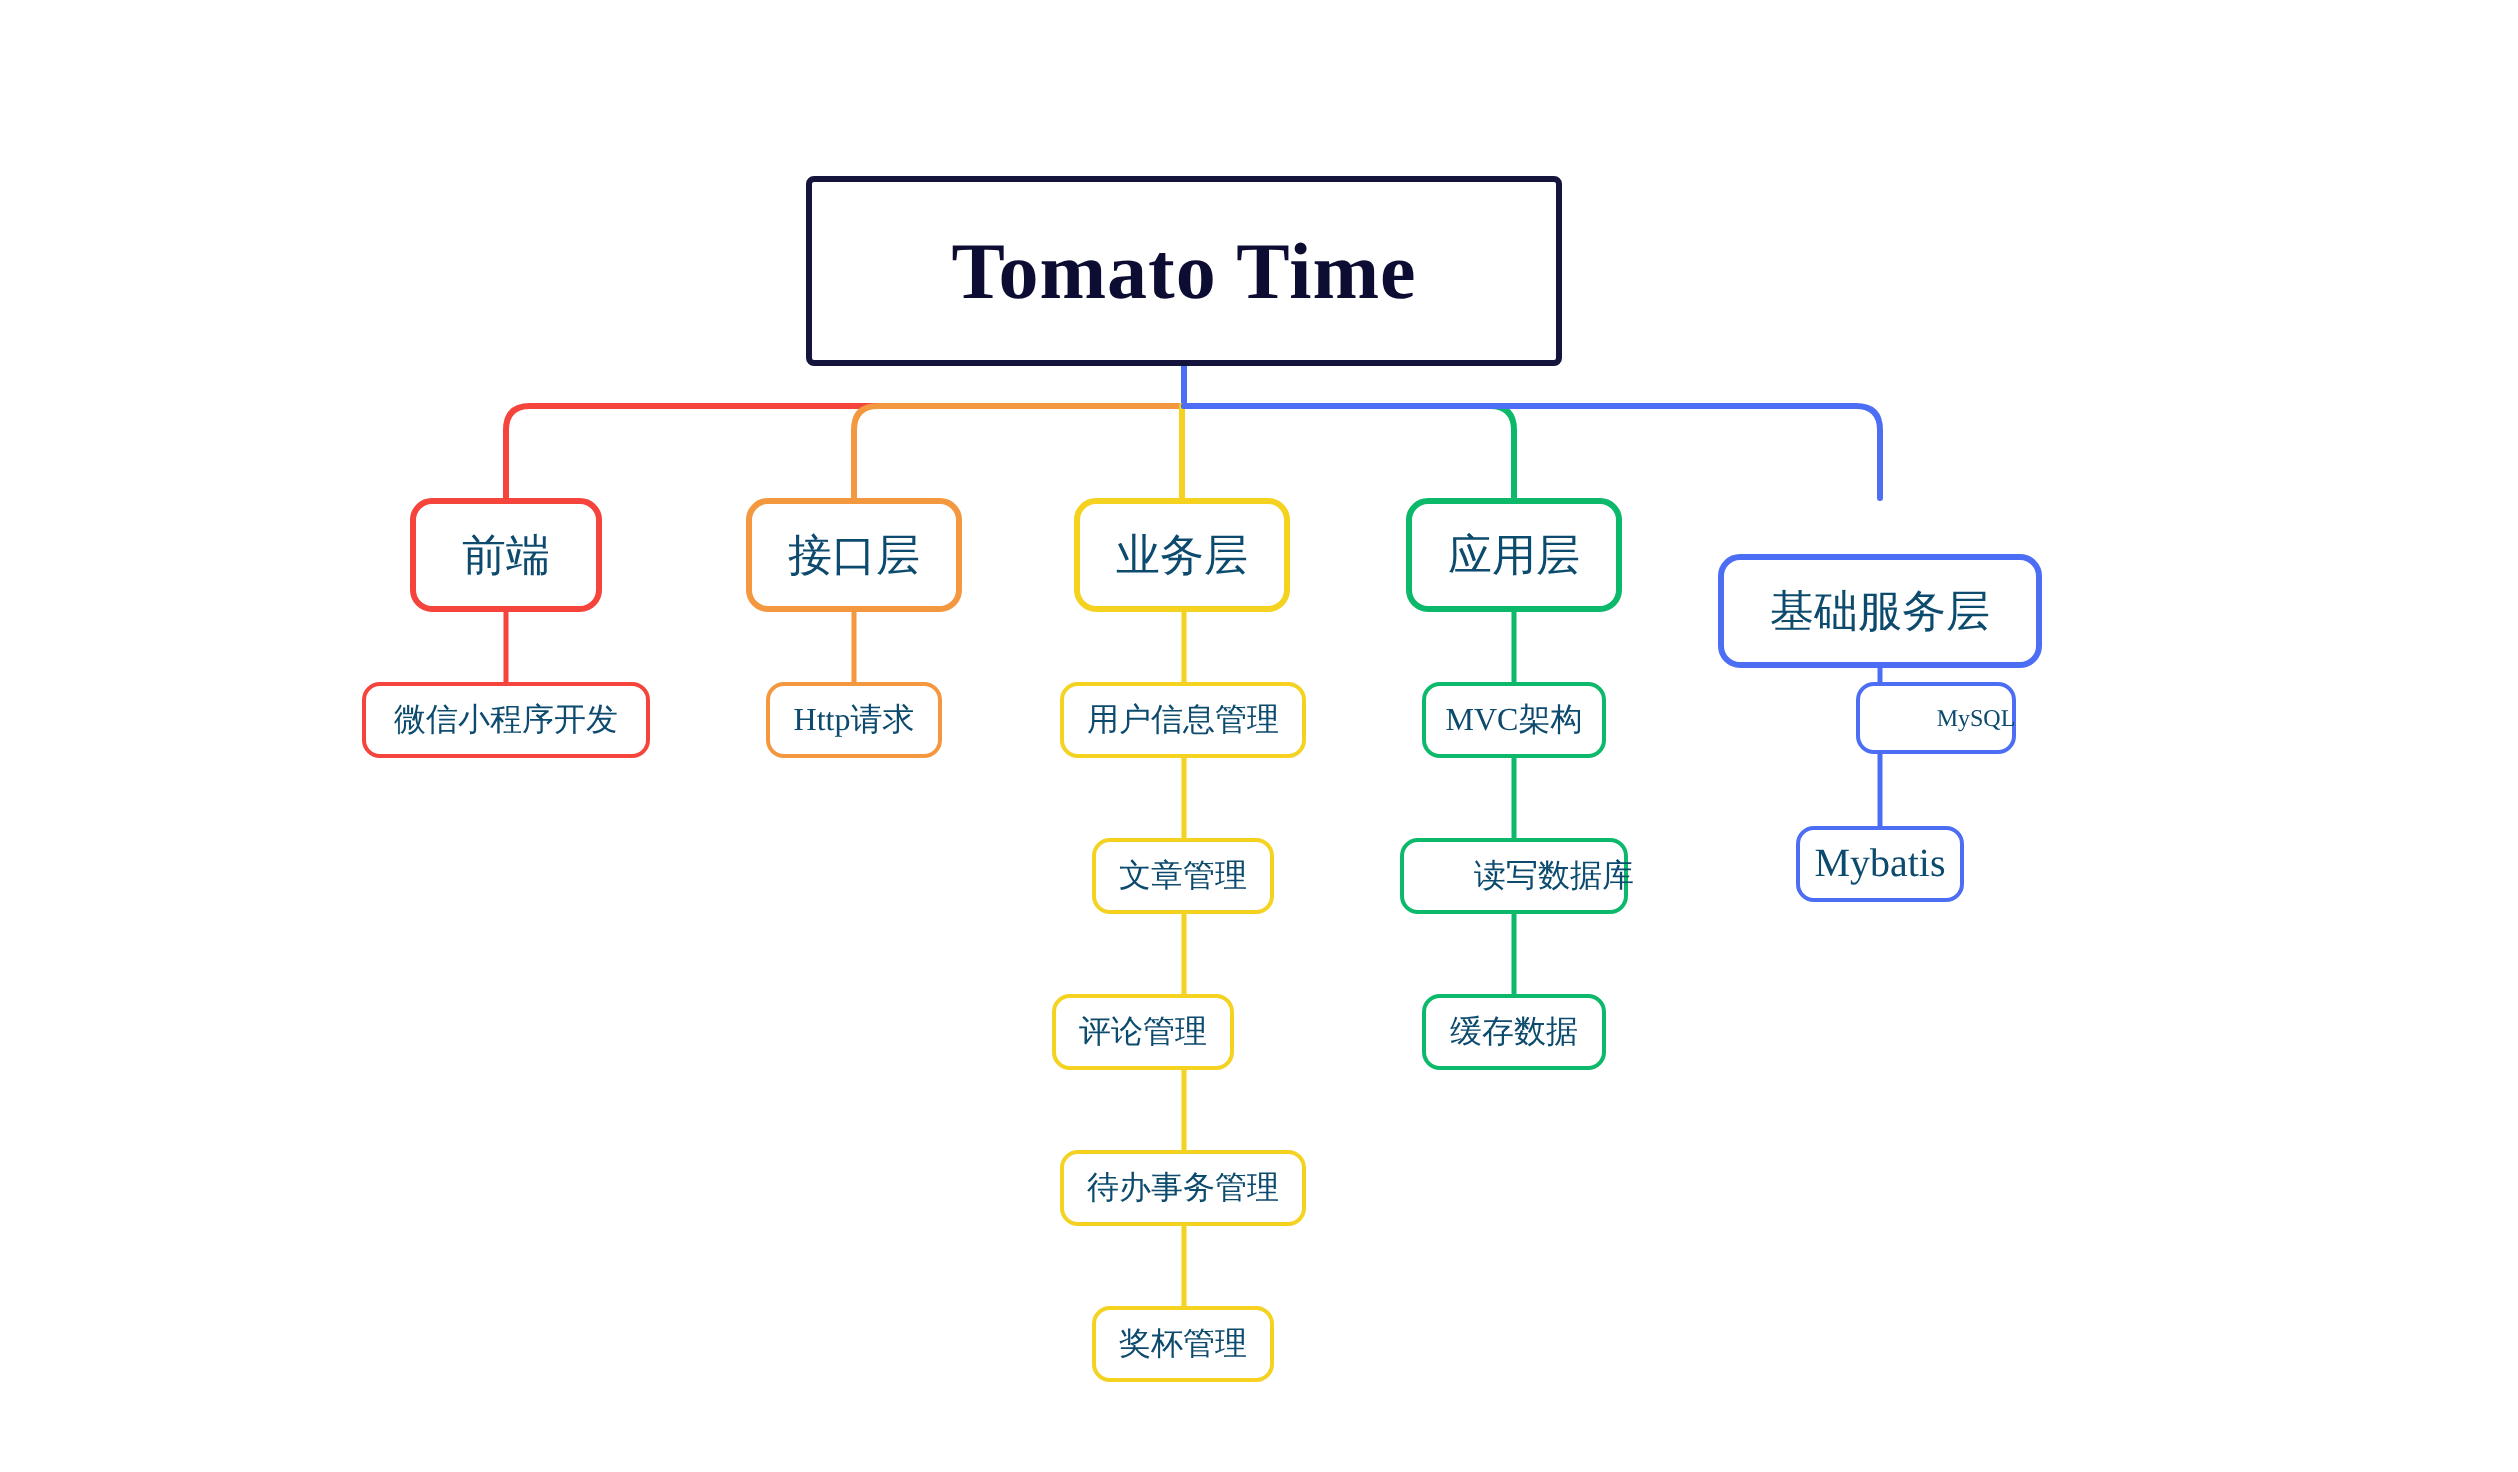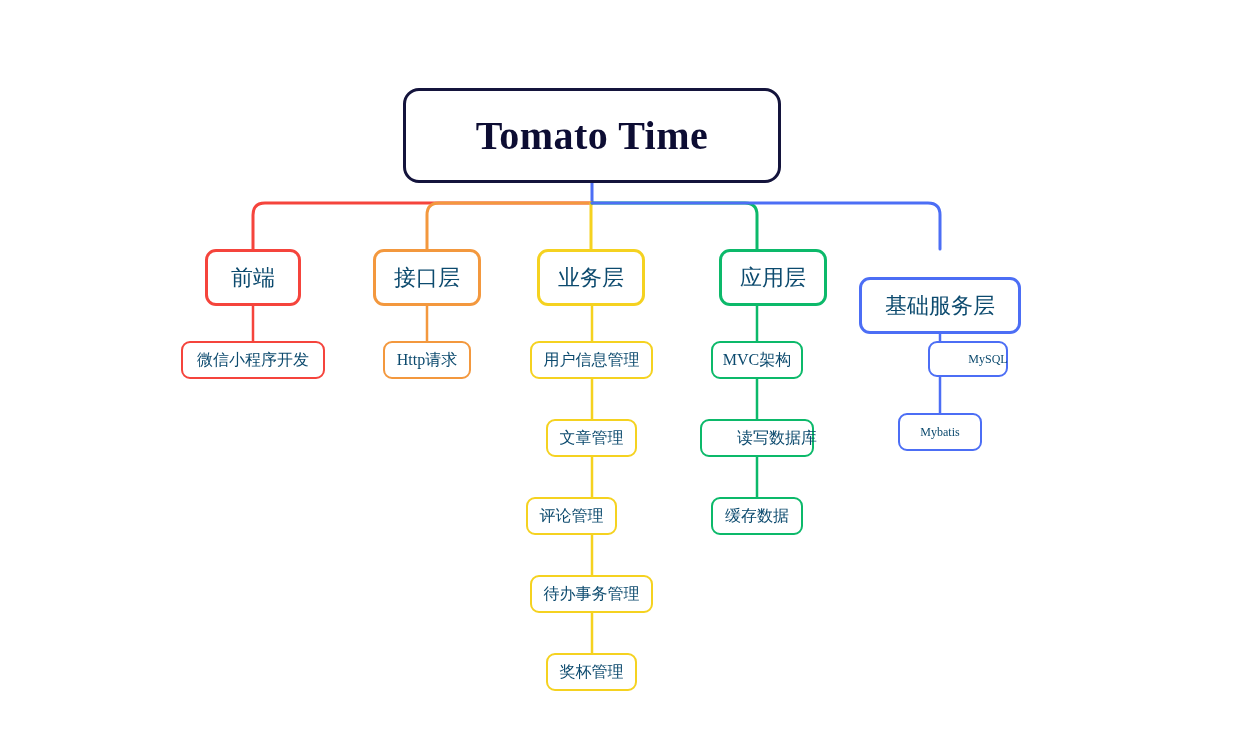--- a/index.html
+++ b/index.html
@@ -35,21 +35,21 @@
     display: flex;
     align-items: center;
     justify-content: center;
     text-align: center;
     white-space: nowrap;
     color: #0c4a6e;
     font-family: Liberation Serif, serif;
   }
   .node.root {
     border: 3px solid #14143c;
-    border-radius: 16px;
+    border-radius: 4px;
     font-family: "Liberation Serif", "DejaVu Serif", serif;
     font-weight: bold;
     color: #0d0d33;
     letter-spacing: 0.5px;
   }
   .node.branch {
     border-width: 3px;
     border-style: solid;
     border-radius: 11px;
   }
@@ -107,38 +107,38 @@
       </div>
       <div class="node leaf" style="left: 526px; top: 497px; width: 91px; height: 38px; font-size: 16px; border-color: rgb(245, 210, 32);">
         <span>评论管理</span>
       </div>
       <div class="node leaf" style="left: 530px; top: 575px; width: 123px; height: 38px; font-size: 16px; border-color: rgb(245, 210, 32);">
         <span>待办事务管理</span>
       </div>
       <div class="node leaf" style="left: 546px; top: 653px; width: 91px; height: 38px; font-size: 16px; border-color: rgb(245, 210, 32);">
         <span>奖杯管理</span>
       </div>
-      <div class="node branch" style="left: 703px; top: 249px; width: 108px; height: 57px; font-size: 22px; border-color: rgb(12, 185, 106); margin-left: 16px;">
+      <div class="node branch" style="left: 703px; top: 249px; width: 108px; height: 57px; font-size: 22px; border-color: rgb(12, 185, 106);">
         <span>应用层</span>
       </div>
       <div class="node leaf" style="left: 711px; top: 341px; width: 92px; height: 38px; font-size: 16px; border-color: rgb(12, 185, 106);">
         <span>MVC架构</span>
       </div>
       <div class="node leaf" style="left: 700px; top: 419px; width: 114px; height: 38px; font-size: 16px; border-color: rgb(12, 185, 106); padding-left: 40px;">
         <span>读写数据库</span>
       </div>
       <div class="node leaf" style="left: 711px; top: 497px; width: 92px; height: 38px; font-size: 16px; border-color: rgb(12, 185, 106);">
         <span>缓存数据</span>
       </div>
       <div class="node branch" style="left: 859px; top: 249px; width: 162px; height: 57px; font-size: 22px; border-color: rgb(76, 110, 245); margin-top: 28px;">
         <span>基础服务层</span>
       </div>
       <div class="node leaf" style="left: 928px; top: 341px; width: 80px; height: 36px; font-size: 12px; border-color: rgb(76, 110, 245); padding-left: 40px;">
         <span>MySQL</span>
       </div>
-      <div class="node leaf" style="left: 898px; top: 413px; width: 84px; height: 38px; font-size: 12px; border-color: rgb(76, 110, 245); text-align: right;">
+      <div class="node leaf" style="left: 898px; top: 413px; width: 84px; height: 38px; font-size: 20px; border-color: rgb(76, 110, 245); text-align: right;">
         <span>Mybatis</span>
       </div>
       <div class="node root" style="left: 403px; top: 88px; width: 378px; height: 95px; font-size: 40px; border-color: rgb(20, 20, 60);">
         <span>Tomato Time</span>
       </div>
     </div>
 </div>
 
 </body></html>

